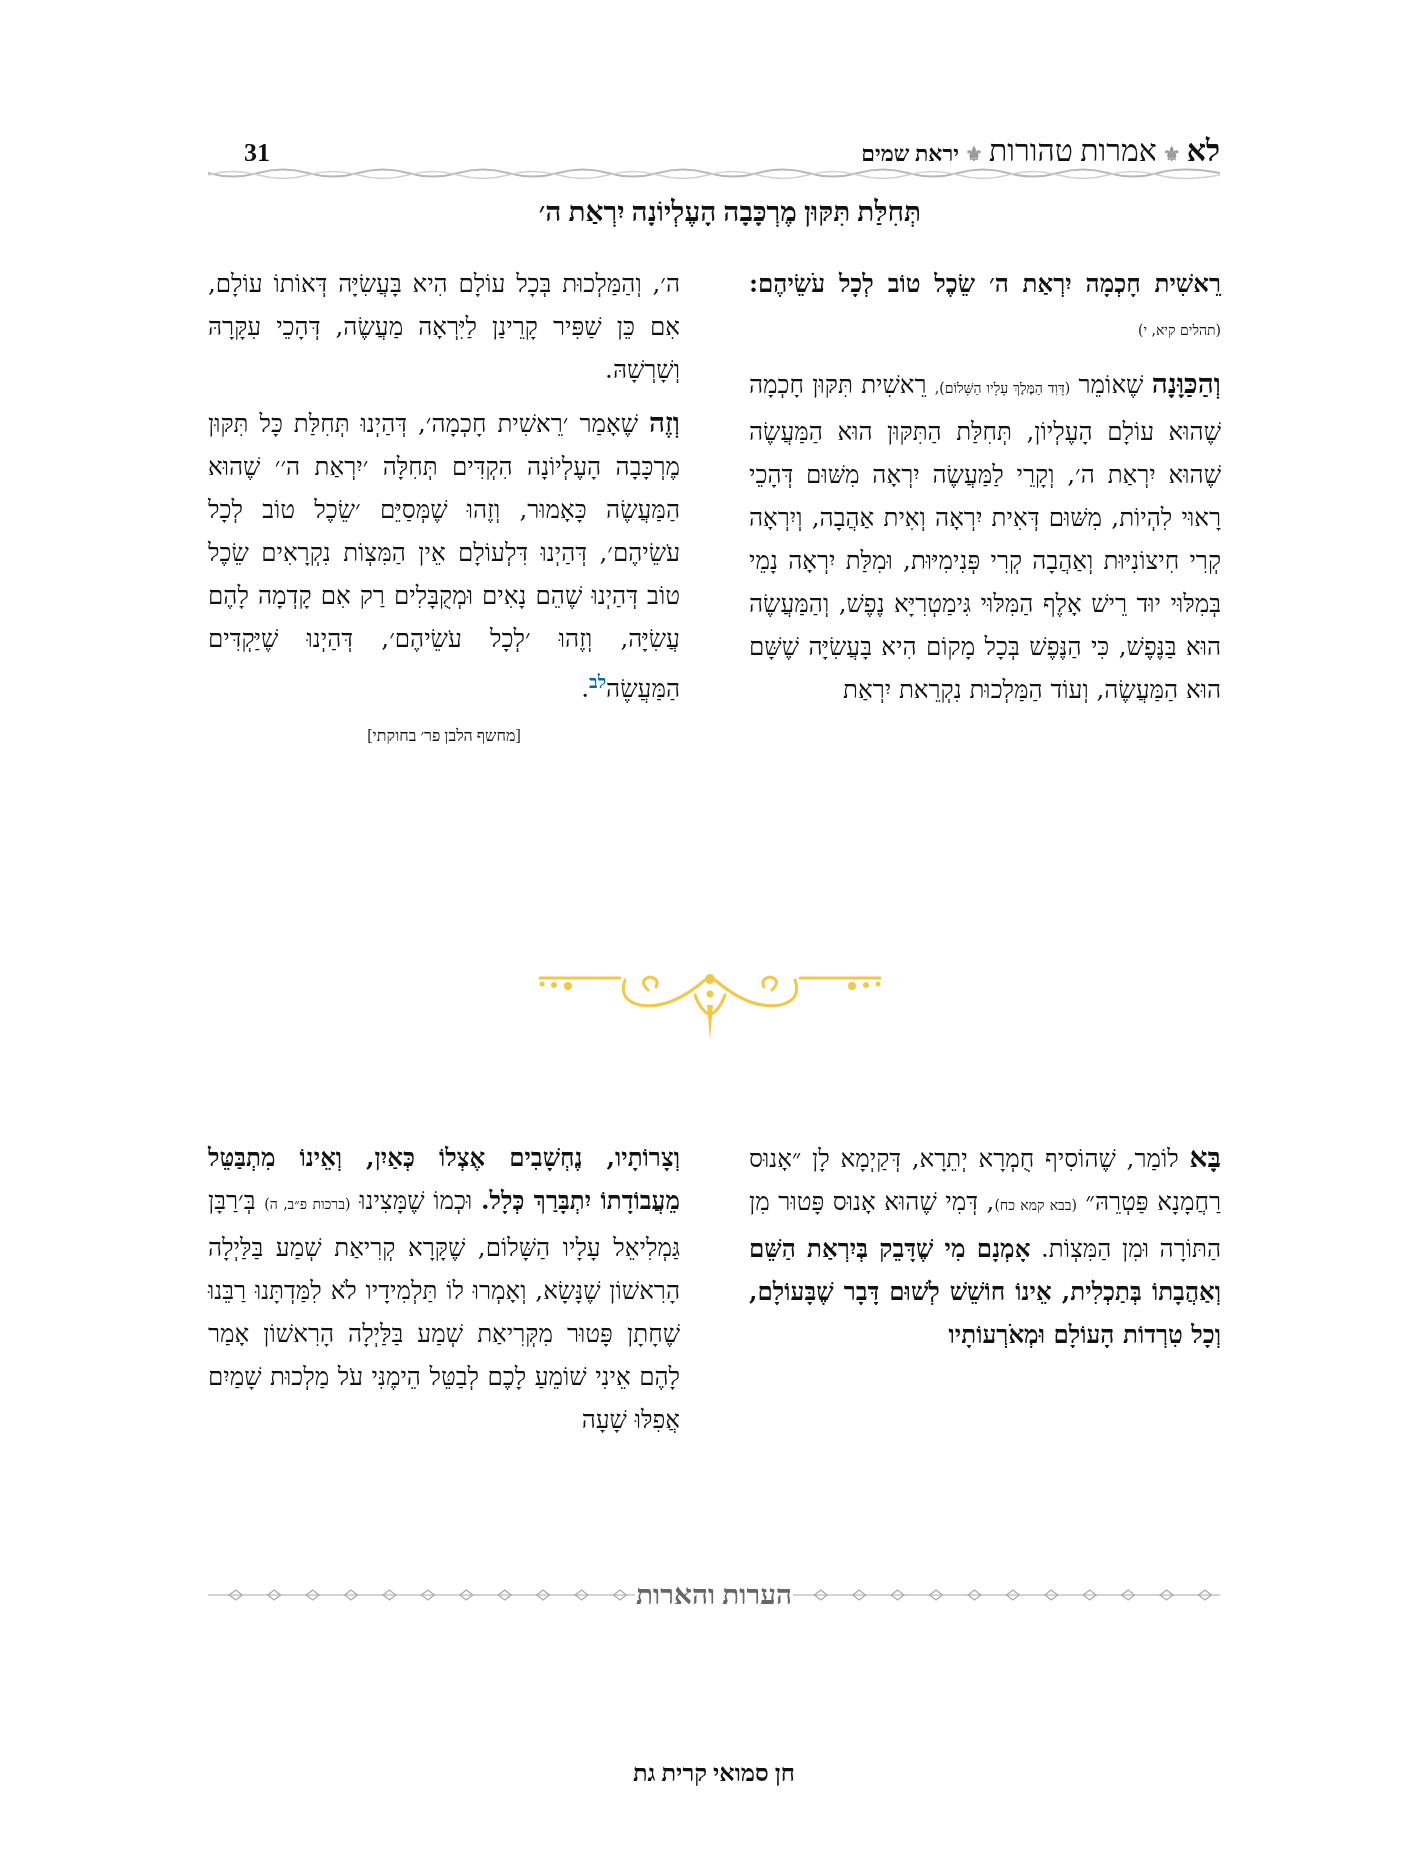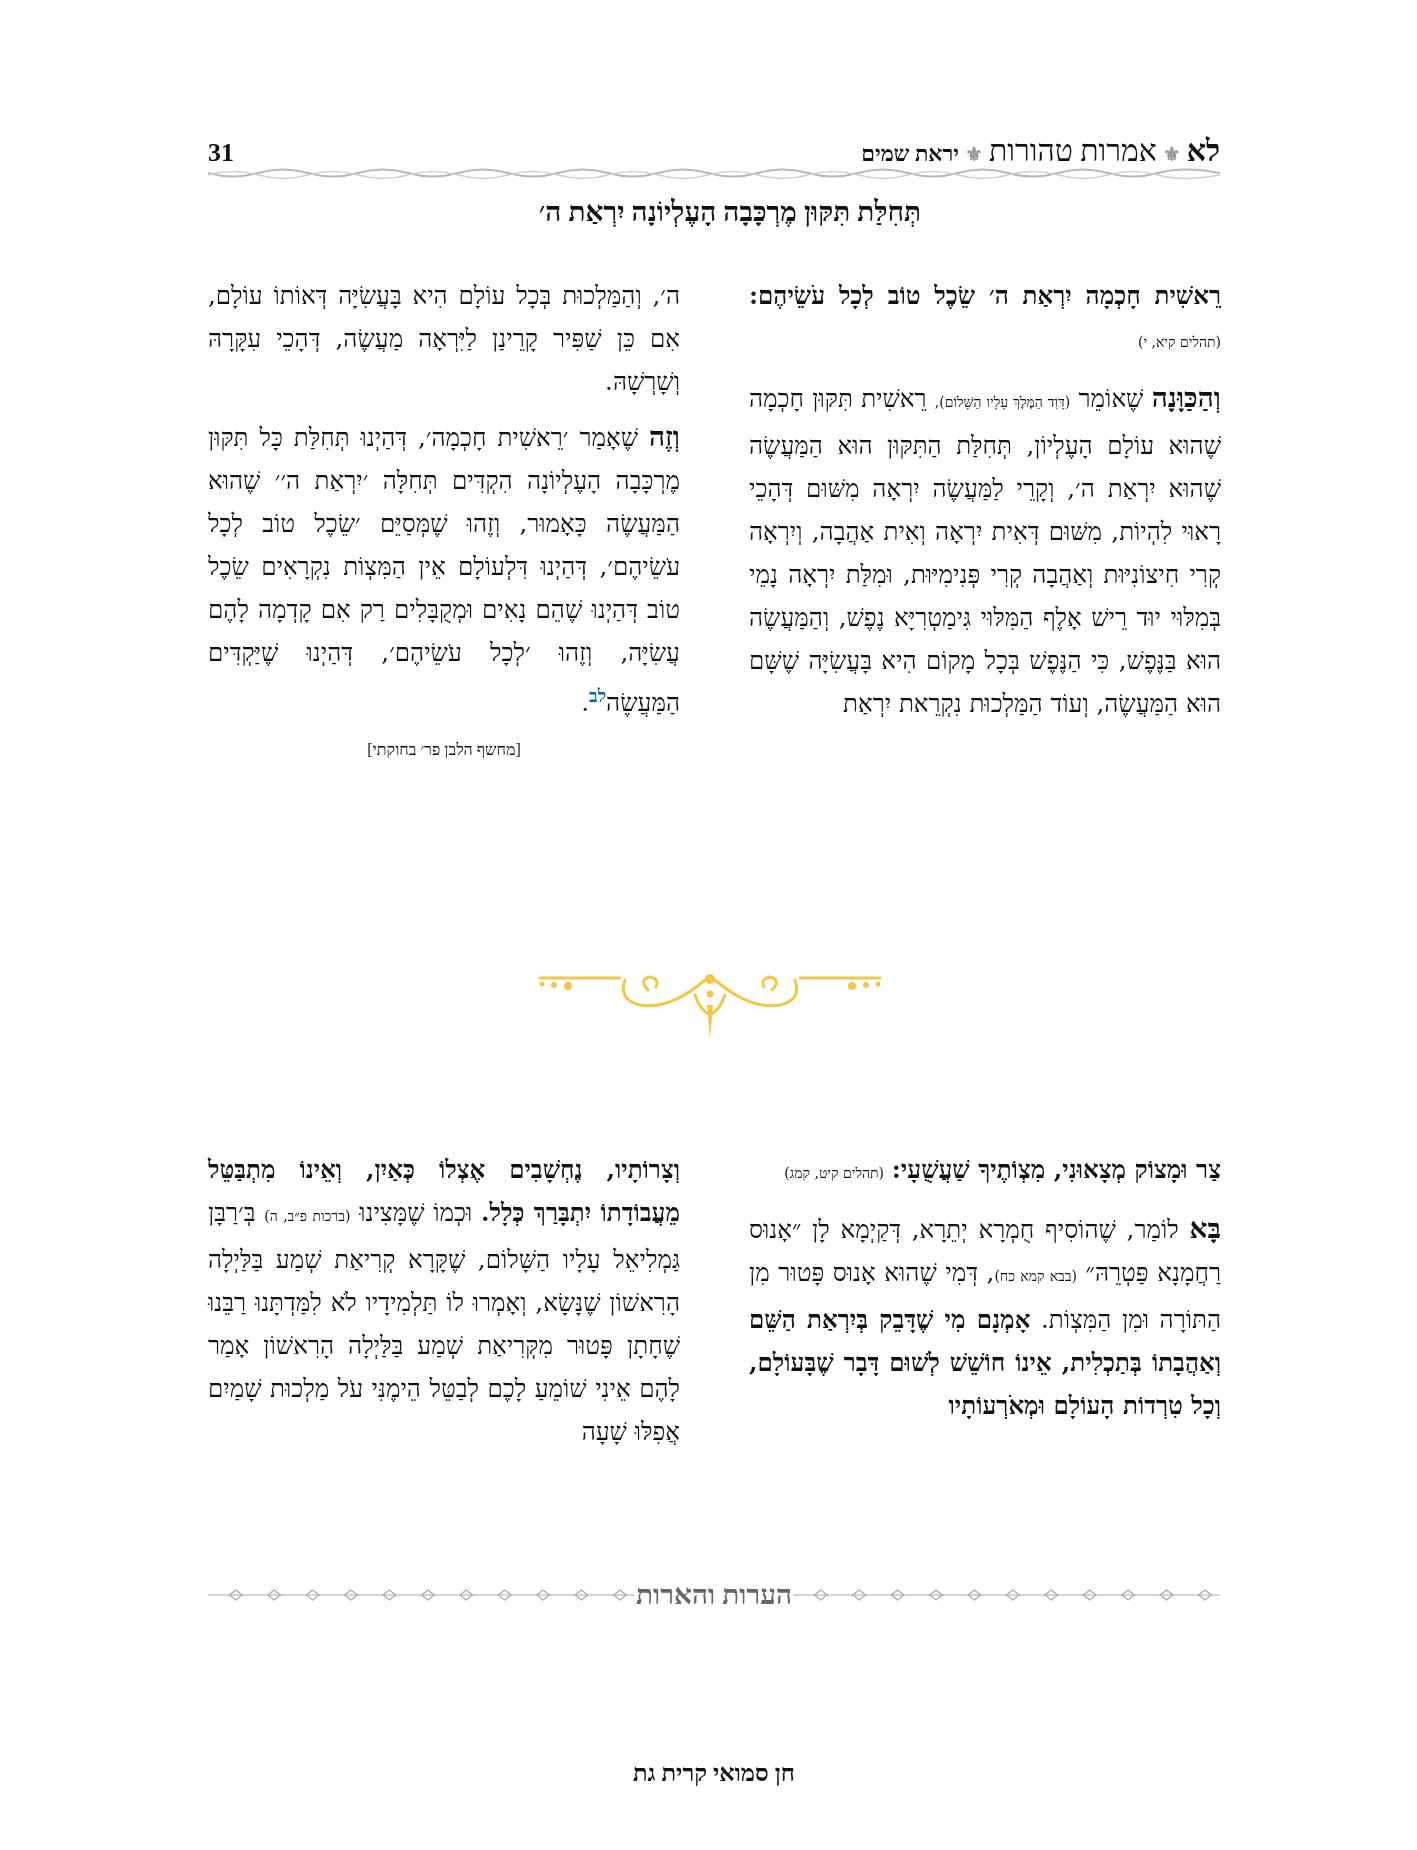--- a/index.html
+++ b/index.html
@@ -13,37 +13,37 @@
     
     .running-head {
       position: absolute; top: 128px; left: 208px; width: 1012px; height: 40px;
       display: flex; justify-content: space-between; align-items: flex-end;
     }
     .rh-right { display: flex; align-items: baseline; gap: 6px; font-weight: bold; }
     .rh-heb-num { font-size: 30px; font-family: "Liberation Serif", serif; font-weight: bold; }
     .rh-title { font-size: 30px; font-family: "Liberation Serif", serif; font-weight: normal; }
     .rh-sub { font-size: 22px; font-family: "Liberation Serif", serif; font-weight: bold; }
     .rh-orn { color: #999; font-size: 20px; }
-    .page-num { font-family: "Liberation Serif", serif; font-weight: bold; font-size: 26px; direction: ltr; }
+    .page-num { font-family: "Liberation Serif", serif; font-weight: bold; font-size: 26px; direction: ltr; margin-left: 36px; }
     .head-rule {
       position: absolute; top: 166px; left: 208px; width: 1012px; height: 14px;
     }
 
     
     .section-title {
       position: absolute; left: 224px; width: 1012px; text-align: center;
       font-family: "Liberation Serif", serif; font-size: 28px; font-weight: bold;
     }
 
     
     .col {
       position: absolute; width: 472px; text-align: justify; text-align-last: auto;
       font-family: "DejaVu Serif", serif; font-size: 24.5px; line-height: 43px;
     }
-    .col p { margin: 12px 0 10px 0; }
+    .col p { margin: 0 0 10px 0; }
     .col .bold { font-weight: bold; }
     .col .lead { font-weight: bold; font-size: 28px; }
     .col .src { font-size: 14px; font-weight: normal; }
     .col .cite { text-align: center; font-size: 16px; line-height: 28px; margin-top: 12px; font-family: "Liberation Serif", serif; }
     .fnref { color: #0369a1; font-weight: bold; font-size: 18px; vertical-align: super; }
 
     .right-col { right: 196px; }
     .left-col { left: 208px; }
 
     
@@ -130,24 +130,20 @@
         <circle cx="322" cy="31" r="4"></circle>
       <circle cx="180" cy="24" r="5"></circle>
         <circle cx="180" cy="39" r="3.5"></circle>
       <path d="M177,50 L183,50 L180,85 Z"></path>
     </g>
   </svg>
 
 
   <div class="col right-col" style="top:1136px;">
     <p>
-      <span class="bold">צַר וּמָצוֹק מְצָאוּנִי, מִצְוֹתֶיךָ שַׁעֲשֻׁעָי:</span>
-      <span class="src">(תהלים קיט, קמג)</span>
-    </p>
-    <p>
       <span class="lead">בָּא</span>
       <span>לוֹמַר, שֶׁהוֹסִיף חֻמְרָא יְתֵרָא, דְּקַיְמָא לָן ״אָנוּס רַחֲמָנָא פַּטְרֵהּ״</span>
       <span class="src">(בבא קמא כח)</span><span>, דְּמִי שֶׁהוּא אָנוּס פָּטוּר מִן הַתּוֹרָה וּמִן הַמִּצְוֹת.</span>
       <span class="bold">אָמְנָם מִי שֶׁדָּבֵק בְּיִרְאַת הַשֵּׁם וְאַהֲבָתוֹ בְּתַכְלִית, אֵינוֹ חוֹשֵׁשׁ לְשׁוּם דָּבָר שֶׁבָּעוֹלָם, וְכָל טִרְדוֹת הָעוֹלָם וּמְאֹרְעוֹתָיו</span>
     </p>
   </div>
 
   <div class="col left-col" style="top:1136px;">
     <p>
       <span class="bold">וְצָרוֹתָיו, נֶחְשָׁבִים אֶצְלוֹ כְּאַיִן, וְאֵינוֹ מִתְבַּטֵּל מֵעֲבוֹדָתוֹ יִתְבָּרַךְ כְּלָל.</span>

